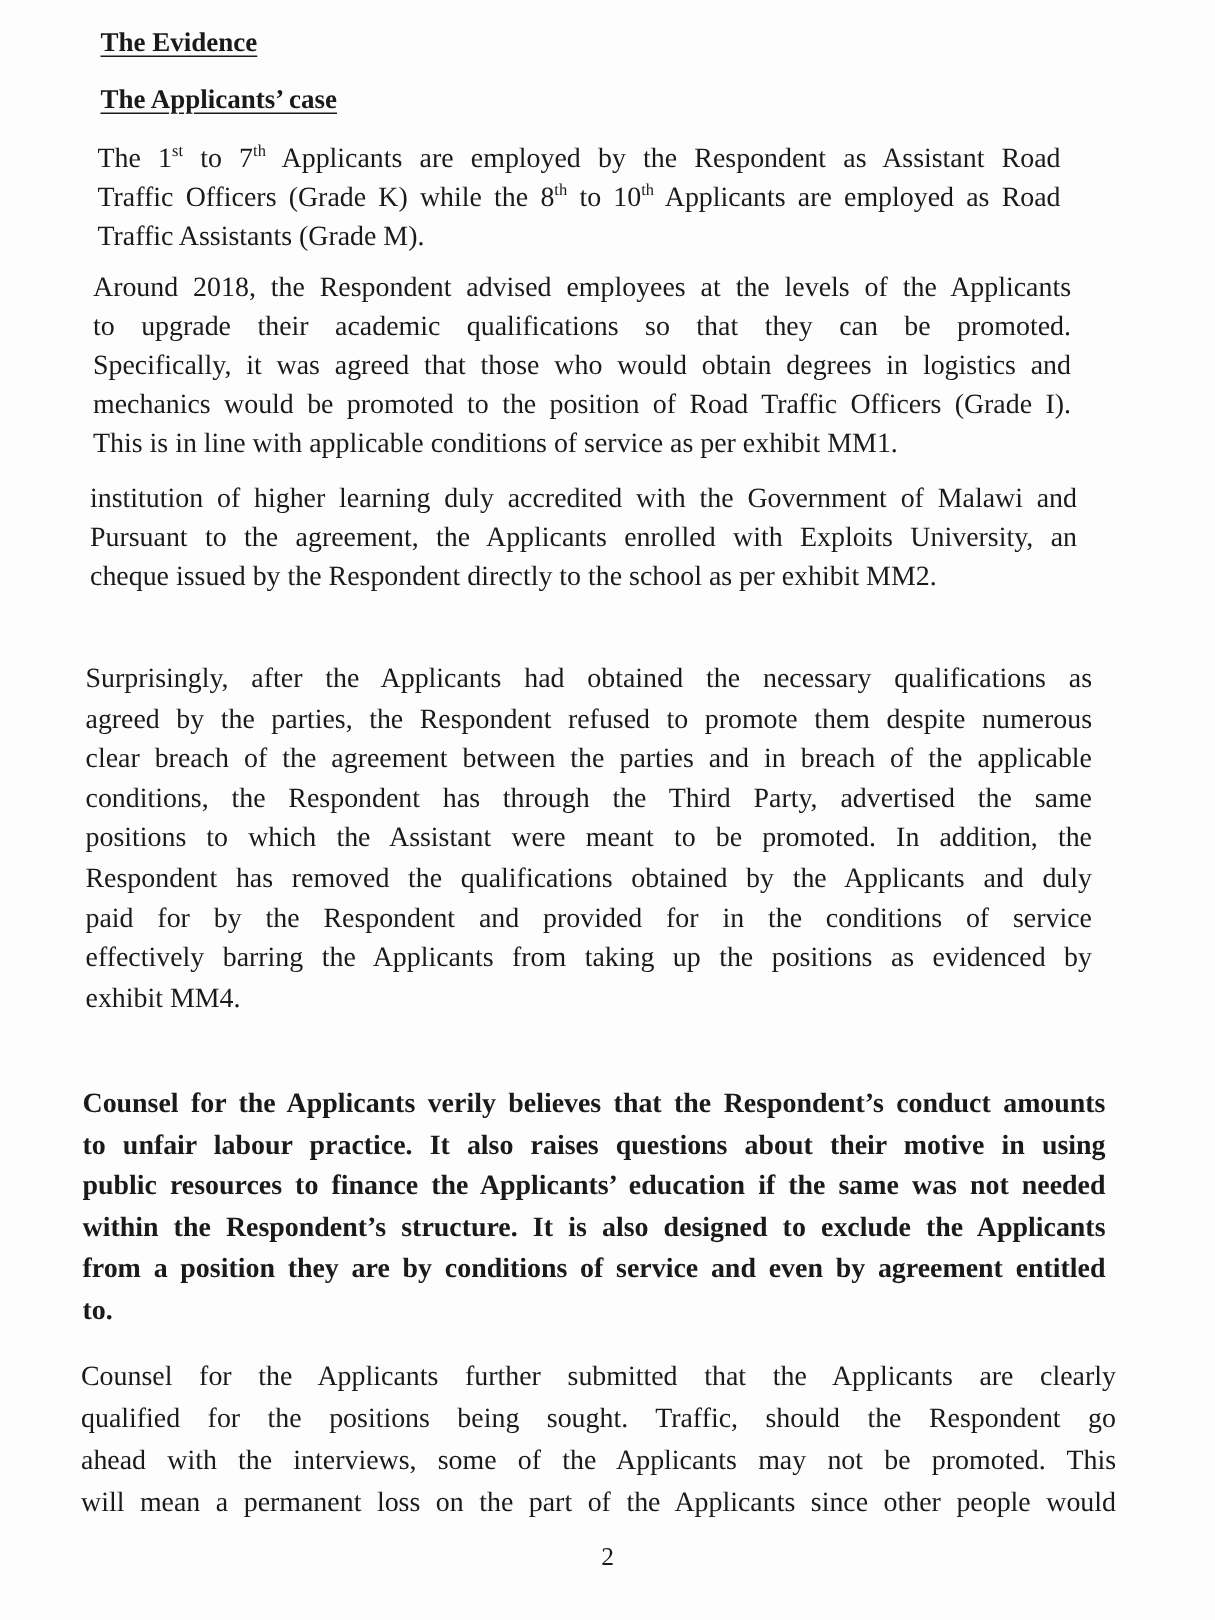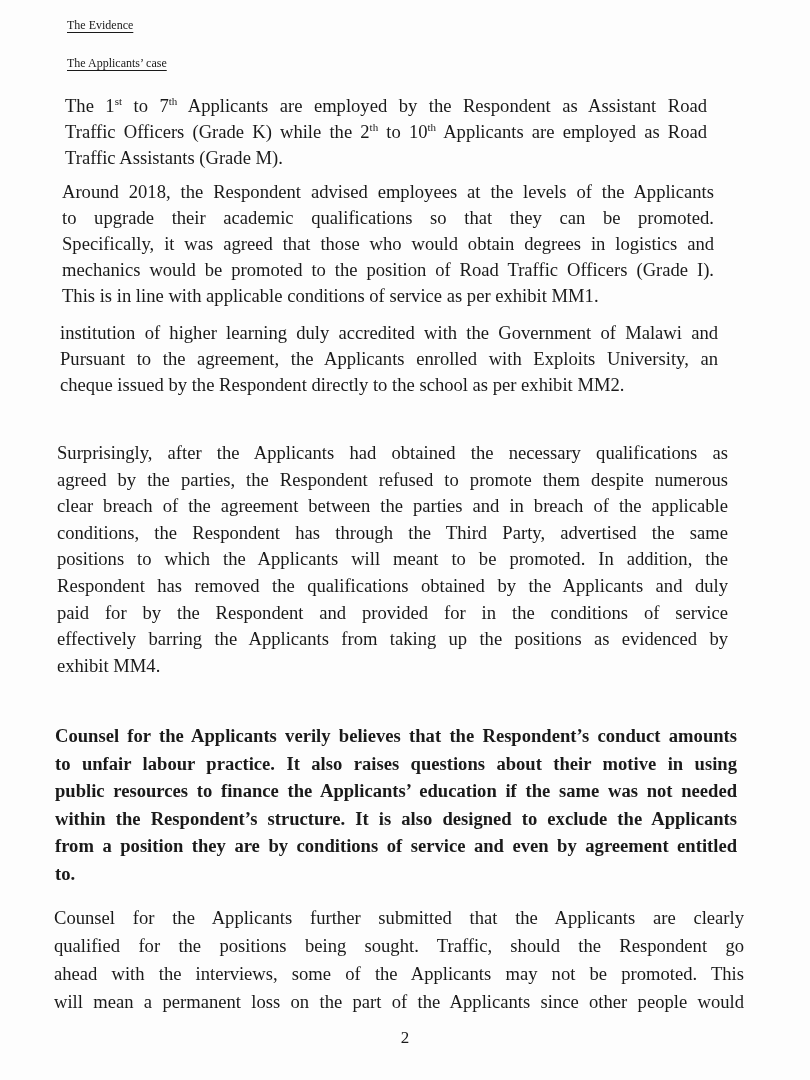--- a/index.html
+++ b/index.html
@@ -17,26 +17,26 @@
   }
   .page {
     position: absolute;
     left: 0; top: 0;
     width: 810px; height: 1080px;
     background: #fdfdfd;
   }
   .heading {
     position: absolute;
     left: 67px;
-    font-size: 12px;
+    font-size: 18px;
     text-decoration: underline;
     text-underline-offset: 3px;
     text-decoration-thickness: 1px;
     margin: 0;
-    font-weight: normal;
+    font-weight: bold;
   }
   .para {
     position: absolute;
     margin: 0;
     font-size: 18.6px;
     line-height: 26px;
   }
   .line {
     display: block;
     white-space: nowrap;
@@ -63,21 +63,21 @@
 </head>
 <body>
 
 <div class="page">
 
   <h2 class="heading" style="top:18px;">The Evidence</h2>
   <h2 class="heading" style="top:56px;">The Applicants’ case</h2>
 
   <p class="para" style="left:65px; top:93px; width:642px;">
     <span class="line"><span>The 1</span><sup>st</sup><span> to 7</span><sup>th</sup><span> Applicants are employed by the Respondent as Assistant Road</span></span>
-    <span class="line"><span>Traffic Officers (Grade K) while the 2</span><sup>th</sup><span> to 10</span><sup>th</sup><span> Applicants are employed as Road</span></span>
+    <span class="line"><span>Traffic Officers (Grade K) while the 8</span><sup>th</sup><span> to 10</span><sup>th</sup><span> Applicants are employed as Road</span></span>
     <span class="line last">Traffic Assistants (Grade M).</span>
   </p>
 
   <p class="para" style="left:62px; top:179px; width:652px;">
     <span class="line">Around 2018, the Respondent advised employees at the levels of the Applicants</span>
     <span class="line">to upgrade their academic qualifications so that they can be promoted.</span>
     <span class="line">Specifically, it was agreed that those who would obtain degrees in logistics and</span>
     <span class="line">mechanics would be promoted to the position of Road Traffic Officers (Grade I).</span>
     <span class="line last">This is in line with applicable conditions of service as per exhibit MM1.</span>
   </p>
@@ -86,21 +86,21 @@
     <span class="line">institution of higher learning duly accredited with the Government of Malawi and</span>
     <span class="line">Pursuant to the agreement, the Applicants enrolled with Exploits University, an</span>
     <span class="line last">cheque issued by the Respondent directly to the school as per exhibit MM2.</span>
   </p>
 
   <p class="para" style="left:57px; top:440px; width:671px; line-height:26.6px;">
     <span class="line">Surprisingly, after the Applicants had obtained the necessary qualifications as</span>
     <span class="line">agreed by the parties, the Respondent refused to promote them despite numerous</span>
     <span class="line">clear breach of the agreement between the parties and in breach of the applicable</span>
     <span class="line">conditions, the Respondent has through the Third Party, advertised the same</span>
-    <span class="line">positions to which the Applicants will meant to be promoted.  In addition, the</span>
+    <span class="line">positions to which the Assistant were meant to be promoted.  In addition, the</span>
     <span class="line">Respondent has removed the qualifications obtained by the Applicants and duly</span>
     <span class="line">paid for by the Respondent and provided for in the conditions of service</span>
     <span class="line">effectively barring the Applicants from taking up the positions as evidenced by</span>
     <span class="line last">exhibit MM4.</span>
   </p>
 
   <p class="para" style="left:55px; top:722px; width:682px; line-height:27.5px;font-weight:bold;">
     <span class="line">Counsel for the Applicants verily believes that the Respondent’s conduct amounts</span>
     <span class="line">to unfair labour practice.  It also raises questions about their motive in using</span>
     <span class="line">public resources to finance the Applicants’ education if the same was not needed</span>

